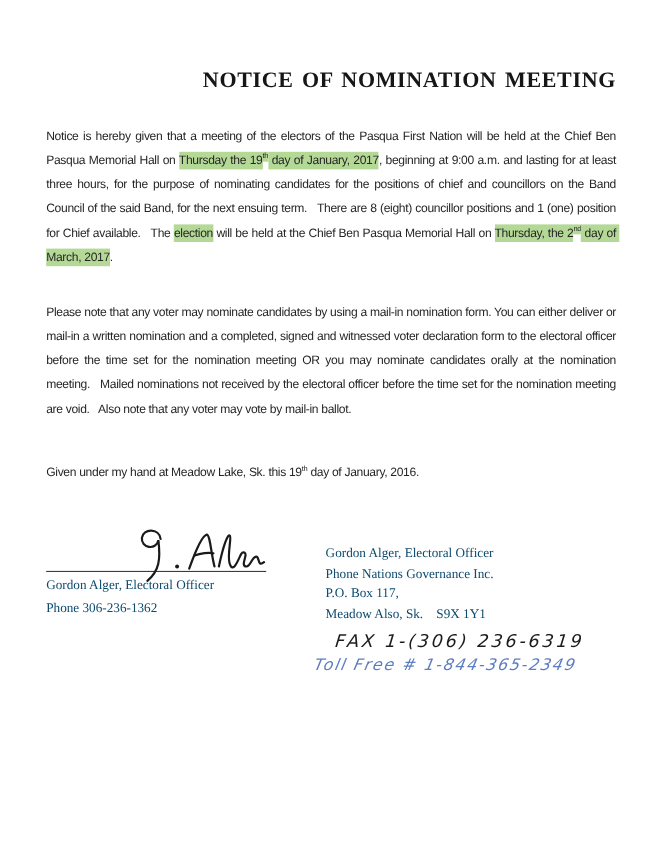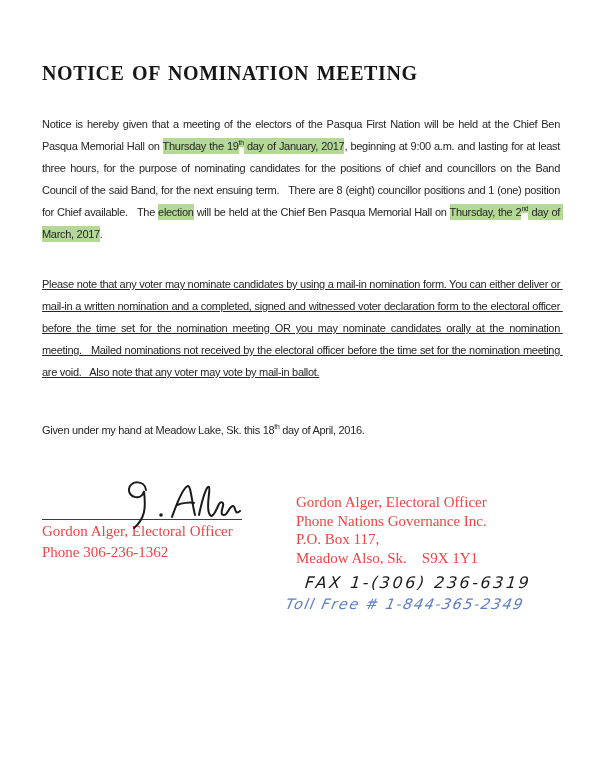--- a/index.html
+++ b/index.html
@@ -10,44 +10,44 @@
     padding:62px 40px 0 42px;
     font-family:"Liberation Sans","DejaVu Sans",sans-serif;
     color:var(--ink,#262626);
     position:relative;
     overflow:hidden;
   }
   .title {
     font-family:"Liberation Serif","DejaVu Serif",serif;
     font-size:20px; font-weight:700;
     letter-spacing:0.6px; word-spacing:2px;
-    text-align:left; color:#161616;
+    text-align:right; color:#161616;
     margin:0;
   }
   .para {
     font-size:11px; line-height:22px; letter-spacing:-0.3px;
     text-align:justify; white-space:pre-wrap; margin:0;
   }
   .para-1 { margin-top:28px; }
-  .para-2 { margin-top:28px;text-decoration:underline; }
+  .para-2 { margin-top:28px; }
   .given-line { margin-top:36px; text-align:left; }
   .hl { background:var(--highlight,#b4d896); padding:2px 0; box-decoration-break:clone; }
   sup { font-size:62%; line-height:0; vertical-align:super; }
   sup.hl { padding:1px 0; }
 
   .sig-row { display:flex; margin-top:34px; align-items:flex-start; }
   .sig-left { width:254px; flex:none; }
   .sig-area {
     position:relative; width:200px; height:44px;
     border-bottom:1.5px solid #3c3c3c;
   }
   .sig-area svg { position:absolute; left:0; bottom:-11px; overflow:visible; }
   .serif-line {
     font-family:"Liberation Serif","DejaVu Serif",serif;
-    font-size:15px; line-height:18.5px; color:#ef4444;
+    font-size:12px; line-height:18.5px; color:#0c4a6e;
     white-space:pre-wrap;
   }
   .sig-left .serif-line { margin-top:2px; }
   .sig-right { padding-top:18px; flex:1; }
   .hand {
     font-family:"DejaVu Sans",sans-serif;
     display:inline-block;
     transform:skewX(-6deg); transform-origin:left bottom;
     white-space:pre-wrap;
   }
@@ -66,21 +66,21 @@
 <body>
 
 <div class="page">
 
   <h1 class="title">NOTICE OF NOMINATION MEETING</h1>
 
   <p class="para para-1"><span>Notice is hereby given that a meeting of the electors of the Pasqua First Nation will be held at the Chief Ben Pasqua Memorial Hall on </span><span class="hl">Thursday the 19</span><sup class="hl">th</sup><span class="hl"> day of January, 2017</span><span>, beginning at 9:00 a.m. and lasting for at least three hours, for the purpose of nominating candidates for the positions of chief and councillors on the Band Council of the said Band, for the next ensuing term.   There are 8 (eight) councillor positions and 1 (one) position for Chief available.   The </span><span class="hl">election</span><span> will be held at the Chief Ben Pasqua Memorial Hall on </span><span class="hl">Thursday, the 2</span><sup class="hl">nd</sup><span class="hl"> day of </span><span class="hl">March, 2017</span><span>.</span></p>
 
   <p class="para para-2">Please note that any voter may nominate candidates by using a mail-in nomination form. You can either deliver or mail-in a written nomination and a completed, signed and witnessed voter declaration form to the electoral officer before the time set for the nomination meeting OR you may nominate candidates orally at the nomination meeting.   Mailed nominations not received by the electoral officer before the time set for the nomination meeting are void.   Also note that any voter may vote by mail-in ballot.</p>
 
-  <p class="para given-line"><span>Given under my hand at Meadow Lake, Sk. this 18</span><sup>th</sup><span> day of April, 2016.</span></p>
+  <p class="para given-line"><span>Given under my hand at Meadow Lake, Sk. this 19</span><sup>th</sup><span> day of January, 2016.</span></p>
 
   <div class="sig-row">
 
     <div class="sig-left">
       <div class="sig-area">
         <svg width="204" height="56" viewBox="0 0 204 56" fill="none" stroke="#1a1a1a" stroke-width="2" stroke-linecap="round">
           <path d="M104,16 c-1,-10 -16,-10 -17,-1 c-1,9 13,12 15,2 c2,17 1,28 -10,37"></path>
           <circle cx="119" cy="41" r="1.8" fill="#1a1a1a" stroke="none"></circle>
           <path d="M130,43 C136,26 142,13 146,12 C149,12 150,30 153,41"></path>
           <path d="M135,31 C140,29 148,28 152,29"></path>

